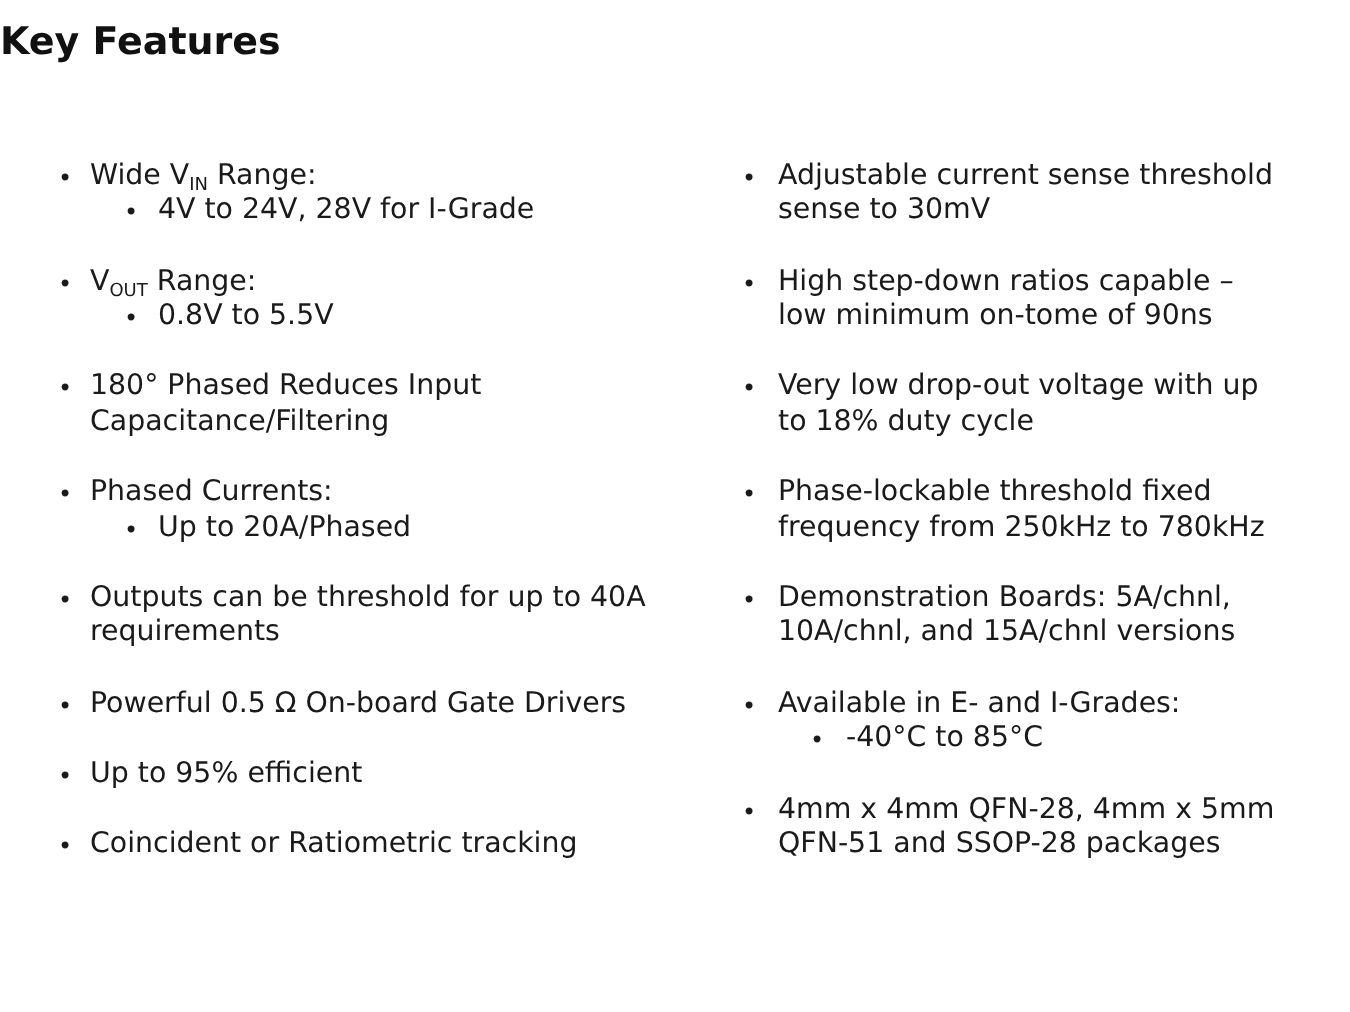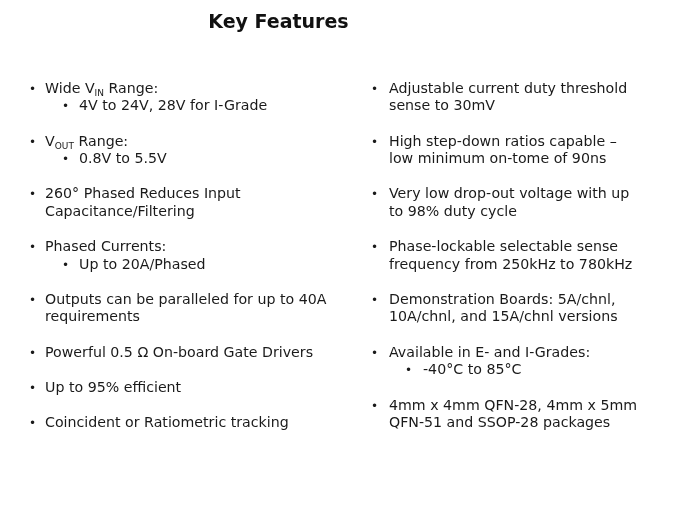--- a/index.html
+++ b/index.html
@@ -1,18 +1,18 @@
 <!DOCTYPE html>
 <html><head>
 <meta charset="utf-8">
 <style>
   html, body { margin: 0; padding: 0; background: #ffffff; }
   body { width: 675px; height: 506px; position: relative; overflow: hidden;
          font-family: "DejaVu Sans", sans-serif; color: #111111; }
-  .title { position: absolute; left: 0; width: 557px; top: 10px; text-align: center;
+  .title { position: absolute; left: 0; width: 557px; top: 10px; text-align: left;
            font-size: 19px; font-weight: bold; letter-spacing: 0px; color: #111; }
   .line { position: absolute; font-size: 14.2px; line-height: 17px; white-space: nowrap; color: #1a1a1a; }
   .bullet { position: absolute; font-size: 12px; line-height: 17px; color: #1a1a1a; }
   sub { font-size: 9px; vertical-align: -3px; line-height: 0; text-align: right; }
 </style>
 </head>
 <body>
 
 <div class="title">Key Features</div>
 
@@ -22,58 +22,58 @@
   <div class="line" style="left:45px;top:80px"><span>Wide V</span><sub>IN</sub><span> Range:</span></div>
   <span class="bullet" style="left:62px;top:98px">•</span>
   <div class="line" style="left:79px;top:97px">4V to 24V, 28V for I-Grade</div>
 
   <span class="bullet" style="left:29px;top:134px">•</span>
   <div class="line" style="left:45px;top:133px"><span>V</span><sub>OUT</sub><span> Range:</span></div>
   <span class="bullet" style="left:62px;top:151px">•</span>
   <div class="line" style="left:79px;top:150px">0.8V to 5.5V</div>
 
   <span class="bullet" style="left:29px;top:186px">•</span>
-  <div class="line" style="left:45px;top:185px">260° Phased Reduces Input</div>
+  <div class="line" style="left:45px;top:185px">180° Phased Reduces Input</div>
   <div class="line" style="left:45px;top:203px">Capacitance/Filtering</div>
 
   <span class="bullet" style="left:29px;top:239px">•</span>
   <div class="line" style="left:45px;top:238px">Phased Currents:</div>
   <span class="bullet" style="left:62px;top:257px">•</span>
   <div class="line" style="left:79px;top:256px">Up to 20A/Phased</div>
 
   <span class="bullet" style="left:29px;top:292px">•</span>
-  <div class="line" style="left:45px;top:291px">Outputs can be paralleled  for up to 40A</div>
+  <div class="line" style="left:45px;top:291px">Outputs can be threshold  for up to 40A</div>
   <div class="line" style="left:45px;top:308px">requirements</div>
 
   <span class="bullet" style="left:29px;top:345px">•</span>
   <div class="line" style="left:45px;top:344px">Powerful 0.5 Ω  On-board Gate Drivers</div>
 
   <span class="bullet" style="left:29px;top:380px">•</span>
   <div class="line" style="left:45px;top:379px">Up to 95% efficient</div>
 
   <span class="bullet" style="left:29px;top:415px">•</span>
   <div class="line" style="left:45px;top:414px">Coincident or Ratiometric tracking</div>
 </div>
 
 <div>
 
   <span class="bullet" style="left:371px;top:81px">•</span>
-  <div class="line" style="left:389px;top:80px">Adjustable current duty threshold</div>
+  <div class="line" style="left:389px;top:80px">Adjustable current sense threshold</div>
   <div class="line" style="left:389px;top:97px">sense to 30mV</div>
 
   <span class="bullet" style="left:371px;top:134px">•</span>
   <div class="line" style="left:389px;top:133px">High  step-down ratios capable –</div>
   <div class="line" style="left:389px;top:150px">low minimum  on-tome of 90ns</div>
 
   <span class="bullet" style="left:371px;top:186px">•</span>
   <div class="line" style="left:389px;top:185px">Very low drop-out voltage with up</div>
-  <div class="line" style="left:389px;top:203px">to 98% duty cycle</div>
+  <div class="line" style="left:389px;top:203px">to 18% duty cycle</div>
 
   <span class="bullet" style="left:371px;top:239px">•</span>
-  <div class="line" style="left:389px;top:238px">Phase-lockable selectable sense</div>
+  <div class="line" style="left:389px;top:238px">Phase-lockable threshold fixed</div>
   <div class="line" style="left:389px;top:256px">frequency from 250kHz to 780kHz</div>
 
   <span class="bullet" style="left:371px;top:292px">•</span>
   <div class="line" style="left:389px;top:291px">Demonstration Boards: 5A/chnl,</div>
   <div class="line" style="left:389px;top:308px">10A/chnl, and  15A/chnl versions</div>
 
   <span class="bullet" style="left:371px;top:345px">•</span>
   <div class="line" style="left:389px;top:344px">Available in  E- and I-Grades:</div>
   <span class="bullet" style="left:405px;top:362px">•</span>
   <div class="line" style="left:423px;top:361px">-40°C to 85°C</div>

